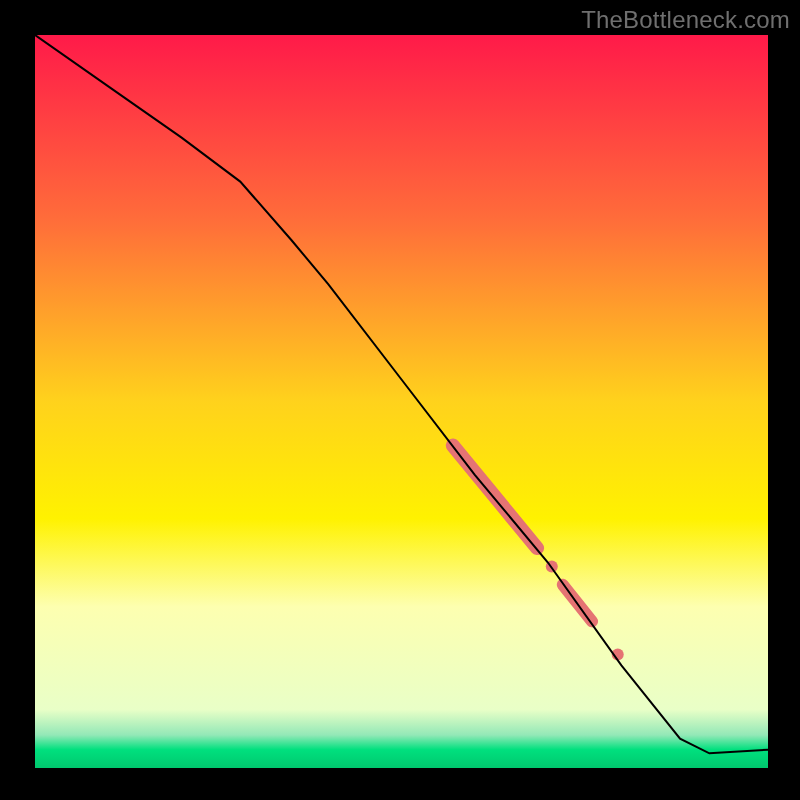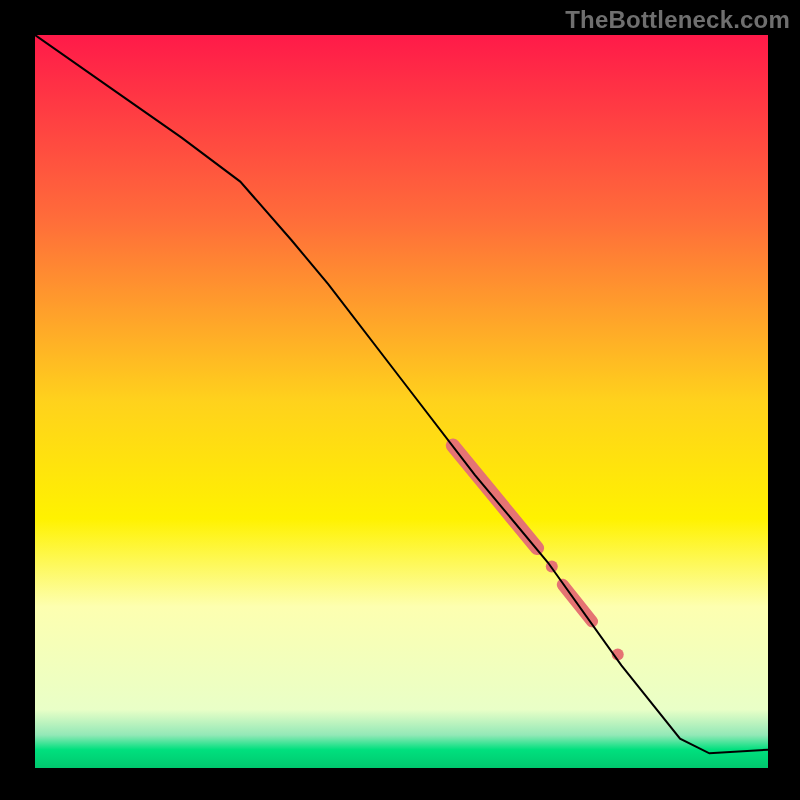--- a/index.html
+++ b/index.html
@@ -16,21 +16,21 @@
     width: 800px;
     height: 800px;
     background: #000000;
   }
   .watermark {
     position: absolute;
     top: 6px;
     right: 10px;
     color: #6f6f6f;
     font-size: 24px;
-    font-weight: bold;
+    font-weight: normal;
     letter-spacing: 0.2px;
     user-select: none;
   }
   .plot {
     position: absolute;
     left: 35px;
     top: 35px;
     width: 733px;
     height: 733px;
   }

